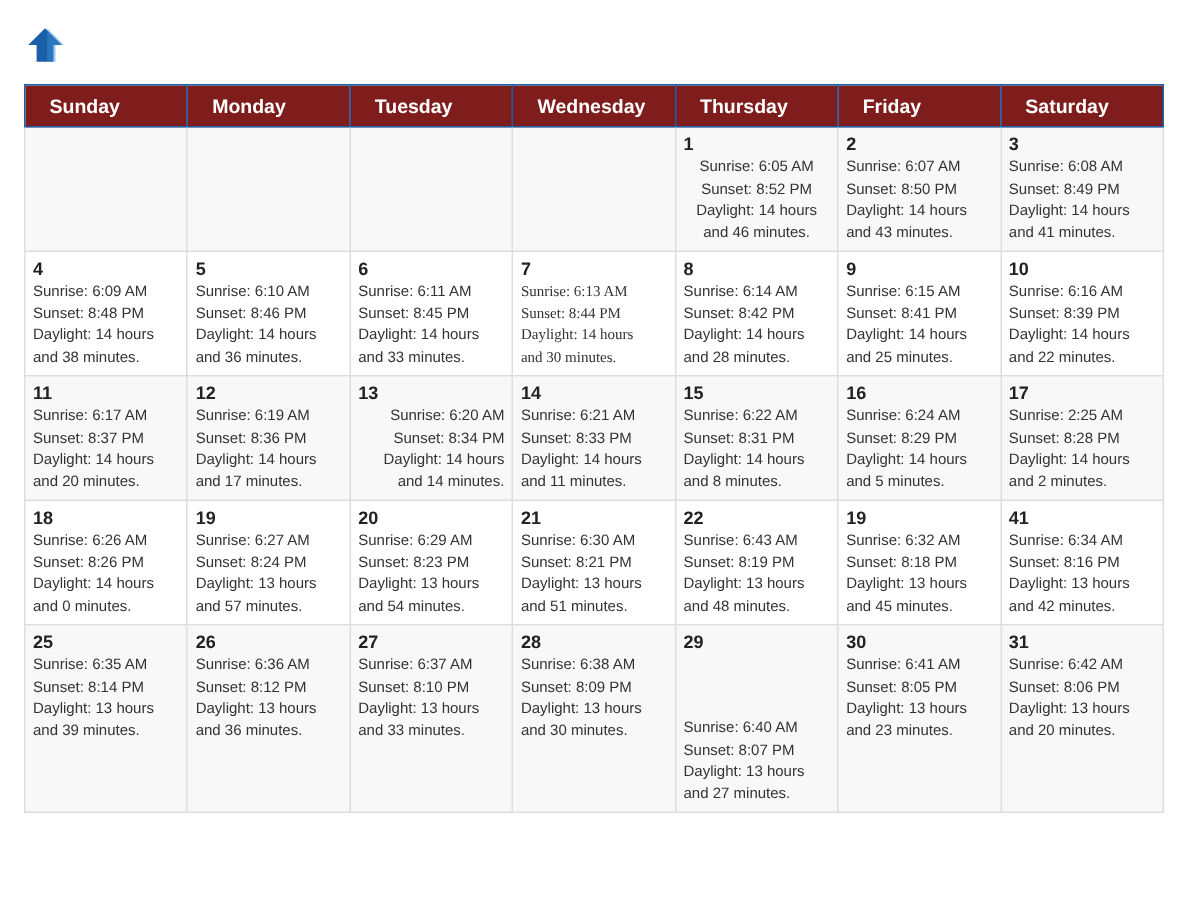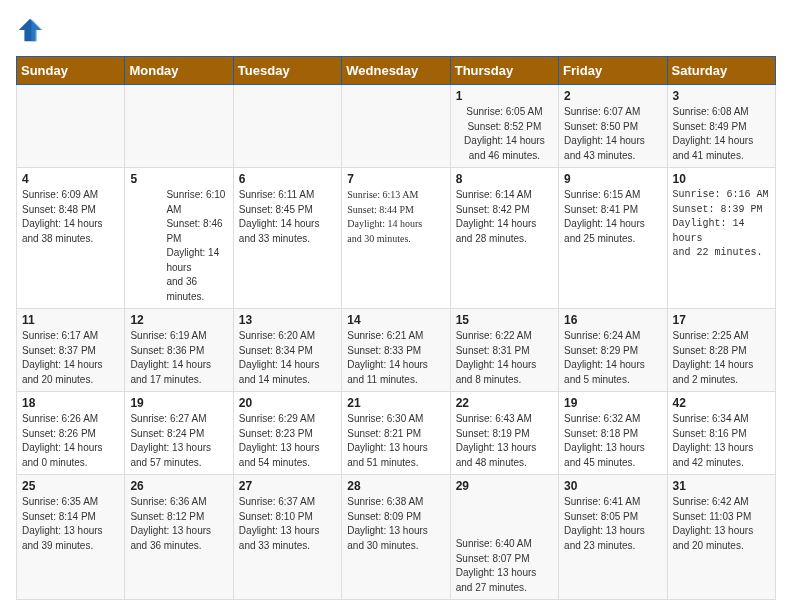--- a/index.html
+++ b/index.html
@@ -50,25 +50,25 @@
       font-size: 16px;
       font-weight: normal;
       color: #444;
     }
     .calendar {
       width: 100%;
       border-collapse: collapse;
       border: 1px solid #ccc;
     }
     .calendar th {
-      background: #a16207;
+      background: #7f1d1d;
       color: #fff;
       font-size: 13px;
       font-weight: bold;
-      padding: 6px 4px;
+      padding: 6px 16px;
       text-align: left;
       border: 1px solid #1a5fa8;
     }
     .calendar td {
       vertical-align: top;
       border: 1px solid #ddd;
       padding: 4px 5px;
       font-size: 10.5px;
       color: #333;
       width: calc(100% / 7);
@@ -159,21 +159,21 @@
         <tr>
           <td>
             <div class="day-num">4</div>
             <div class="day-detail" style="white-space: pre-line;">Sunrise: 6:09 AM
 Sunset: 8:48 PM
 Daylight: 14 hours
 and 38 minutes.</div>
           </td>
           <td>
             <div class="day-num">5</div>
-            <div class="day-detail" style="white-space: pre-line; margin-left: 36px;">Sunrise: 6:10 AM
+            <div class="day-detail" style="white-space: pre-line;">Sunrise: 6:10 AM
 Sunset: 8:46 PM
 Daylight: 14 hours
 and 36 minutes.</div>
           </td>
           <td>
             <div class="day-num">6</div>
             <div class="day-detail" style="white-space: pre-line;">Sunrise: 6:11 AM
 Sunset: 8:45 PM
 Daylight: 14 hours
 and 33 minutes.</div>
@@ -194,21 +194,21 @@
           </td>
           <td>
             <div class="day-num">9</div>
             <div class="day-detail" style="white-space: pre-line;">Sunrise: 6:15 AM
 Sunset: 8:41 PM
 Daylight: 14 hours
 and 25 minutes.</div>
           </td>
           <td>
             <div class="day-num">10</div>
-            <div class="day-detail" style="white-space: pre-line; font-family: Liberation Mono, monospace;">Sunrise: 6:16 AM
+            <div class="day-detail" style="white-space: pre-line;">Sunrise: 6:16 AM
 Sunset: 8:39 PM
 Daylight: 14 hours
 and 22 minutes.</div>
           </td>
         </tr>
         <tr>
           <td>
             <div class="day-num">11</div>
             <div class="day-detail" style="white-space: pre-line;">Sunrise: 6:17 AM
 Sunset: 8:37 PM
@@ -217,21 +217,21 @@
           </td>
           <td>
             <div class="day-num">12</div>
             <div class="day-detail" style="white-space: pre-line;">Sunrise: 6:19 AM
 Sunset: 8:36 PM
 Daylight: 14 hours
 and 17 minutes.</div>
           </td>
           <td>
             <div class="day-num">13</div>
-            <div class="day-detail" style="white-space: pre-line;">Sunrise: 6:20 AM
+            <div class="day-detail" style="white-space: pre-line; text-align: right;">Sunrise: 6:20 AM
 Sunset: 8:34 PM
 Daylight: 14 hours
 and 14 minutes.</div>
           </td>
           <td>
             <div class="day-num">14</div>
             <div class="day-detail" style="white-space: pre-line;">Sunrise: 6:21 AM
 Sunset: 8:33 PM
 Daylight: 14 hours
 and 11 minutes.</div>
@@ -295,21 +295,21 @@
 and 48 minutes.</div>
           </td>
           <td>
             <div class="day-num">19</div>
             <div class="day-detail" style="white-space: pre-line;">Sunrise: 6:32 AM
 Sunset: 8:18 PM
 Daylight: 13 hours
 and 45 minutes.</div>
           </td>
           <td>
-            <div class="day-num">42</div>
+            <div class="day-num">41</div>
             <div class="day-detail" style="white-space: pre-line;">Sunrise: 6:34 AM
 Sunset: 8:16 PM
 Daylight: 13 hours
 and 42 minutes.</div>
           </td>
         </tr>
         <tr>
           <td>
             <div class="day-num">25</div>
             <div class="day-detail" style="white-space: pre-line;">Sunrise: 6:35 AM
@@ -348,20 +348,20 @@
           <td>
             <div class="day-num">30</div>
             <div class="day-detail" style="white-space: pre-line;">Sunrise: 6:41 AM
 Sunset: 8:05 PM
 Daylight: 13 hours
 and 23 minutes.</div>
           </td>
           <td>
             <div class="day-num">31</div>
             <div class="day-detail" style="white-space: pre-line;">Sunrise: 6:42 AM
-Sunset: 11:03 PM
+Sunset: 8:06 PM
 Daylight: 13 hours
 and 20 minutes.</div>
           </td>
         </tr>
       </tbody>
   </table>
 </div>
 
 </body></html>

